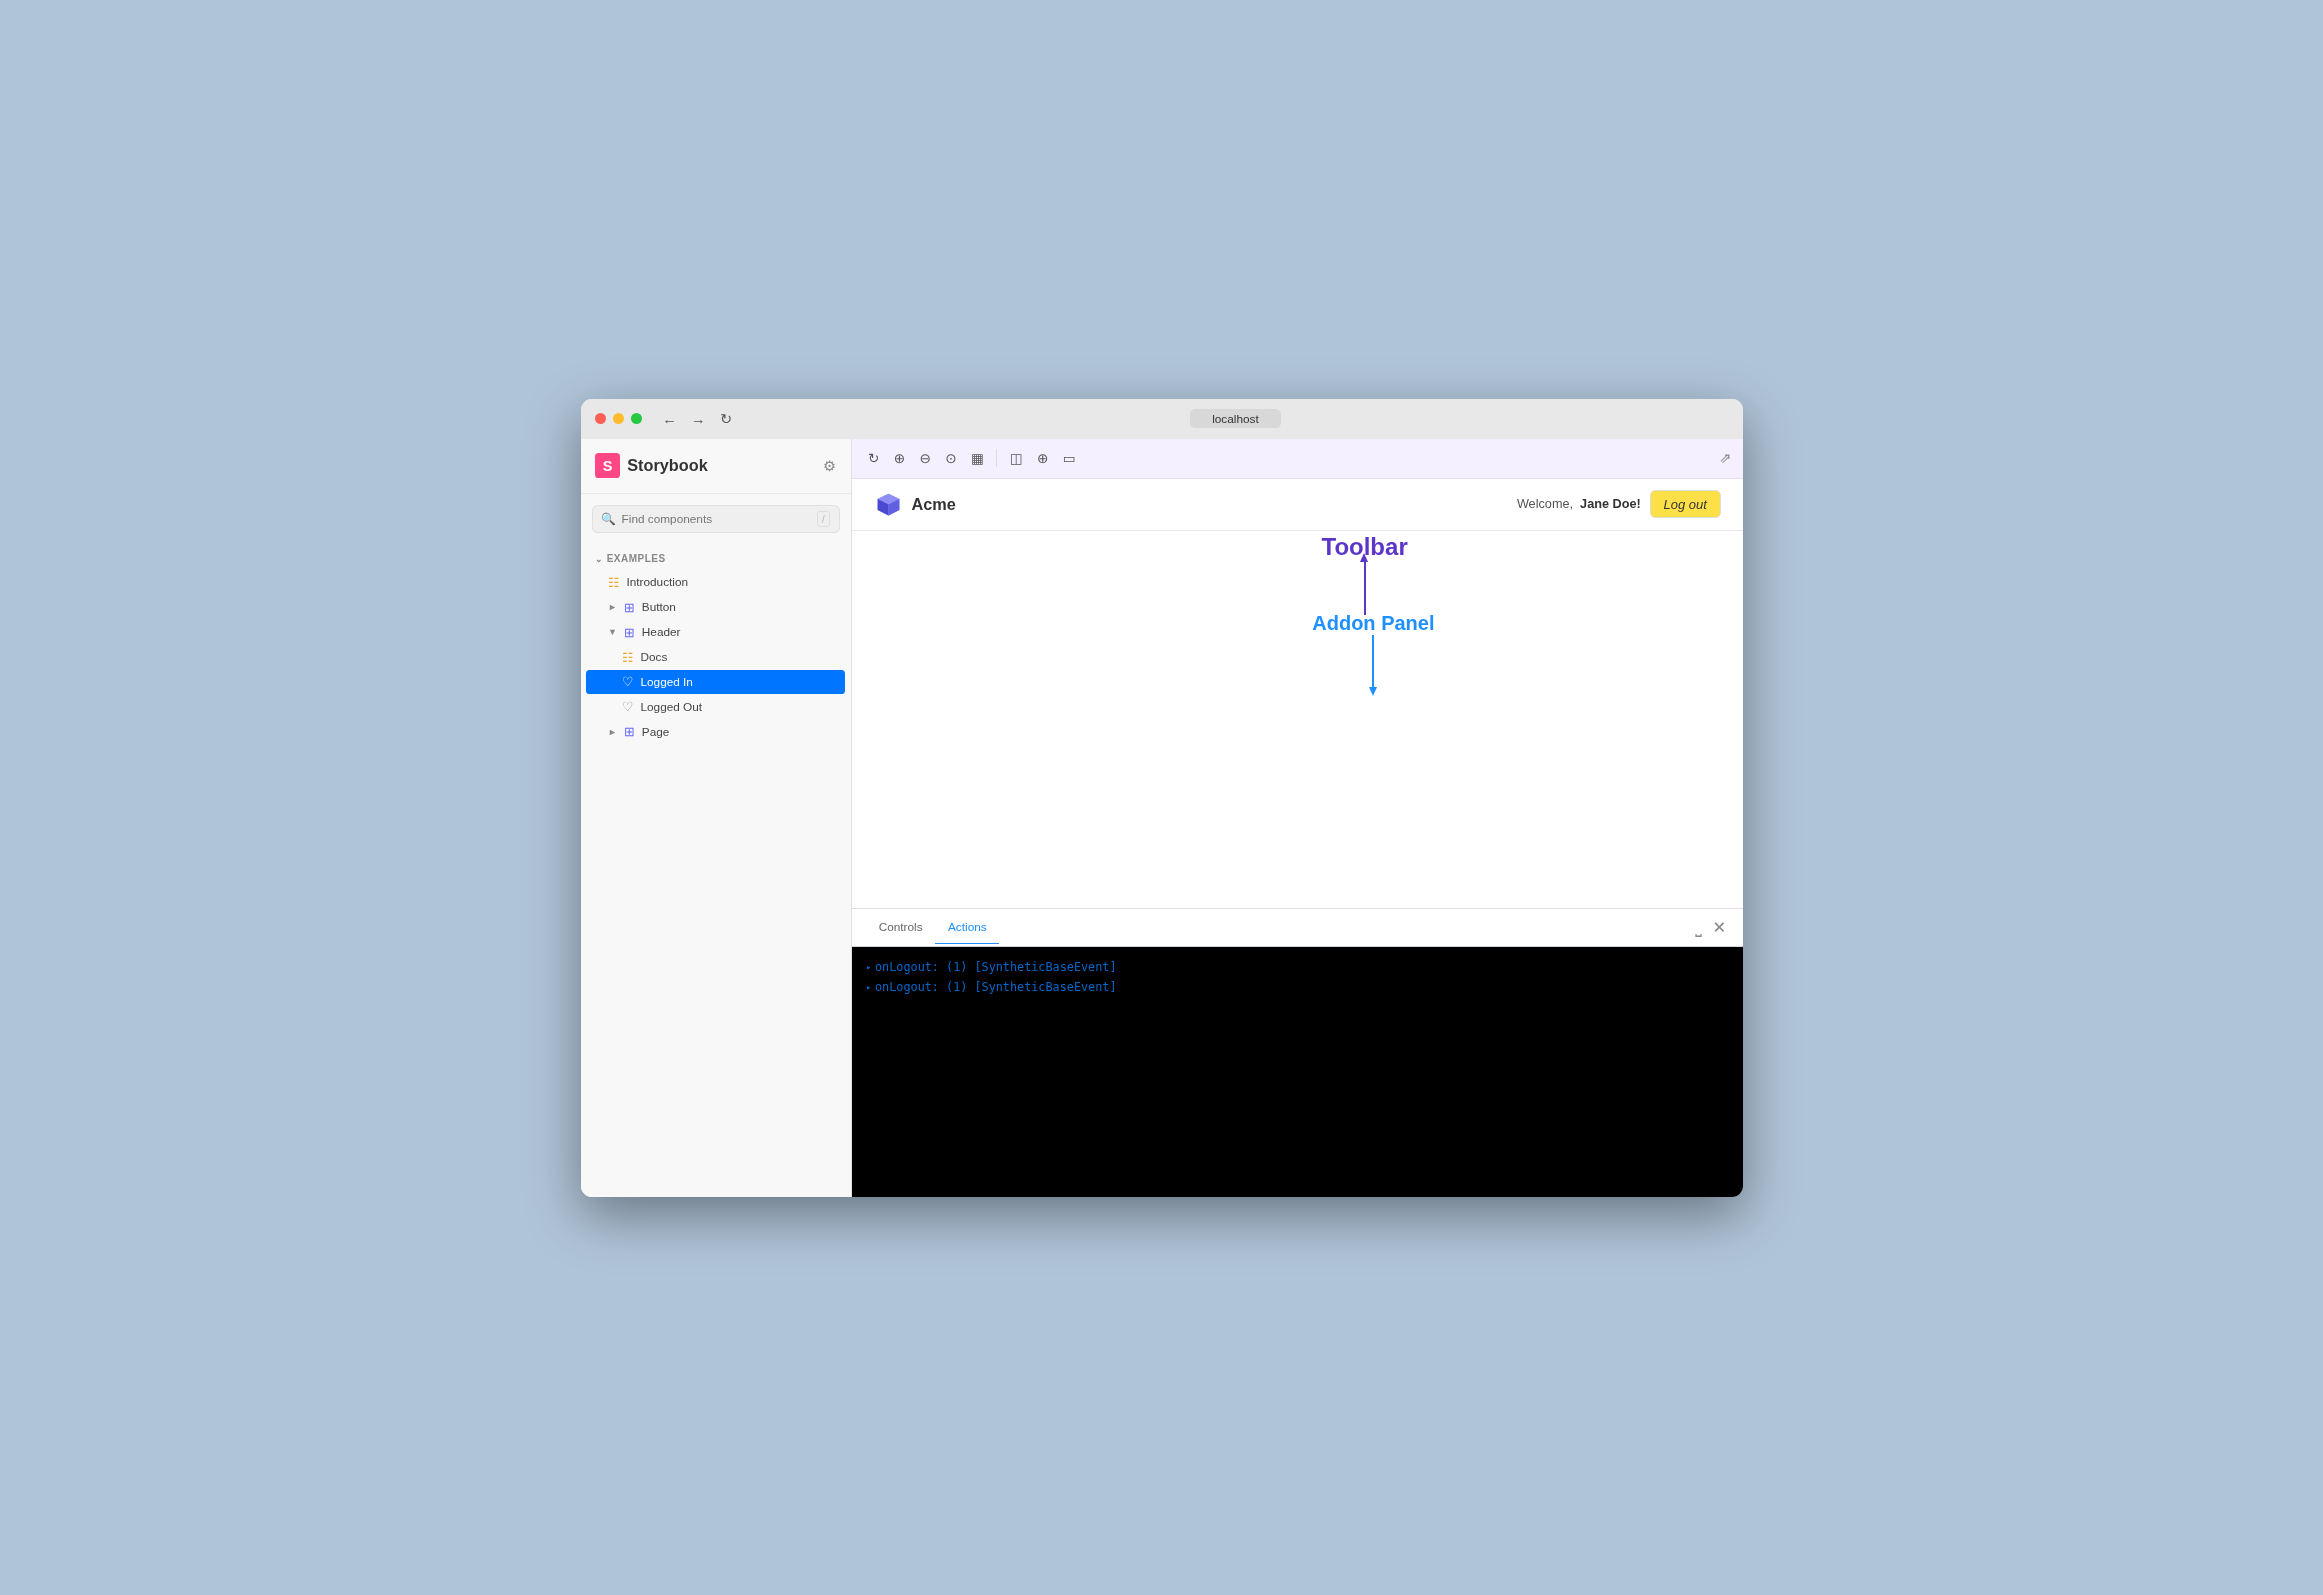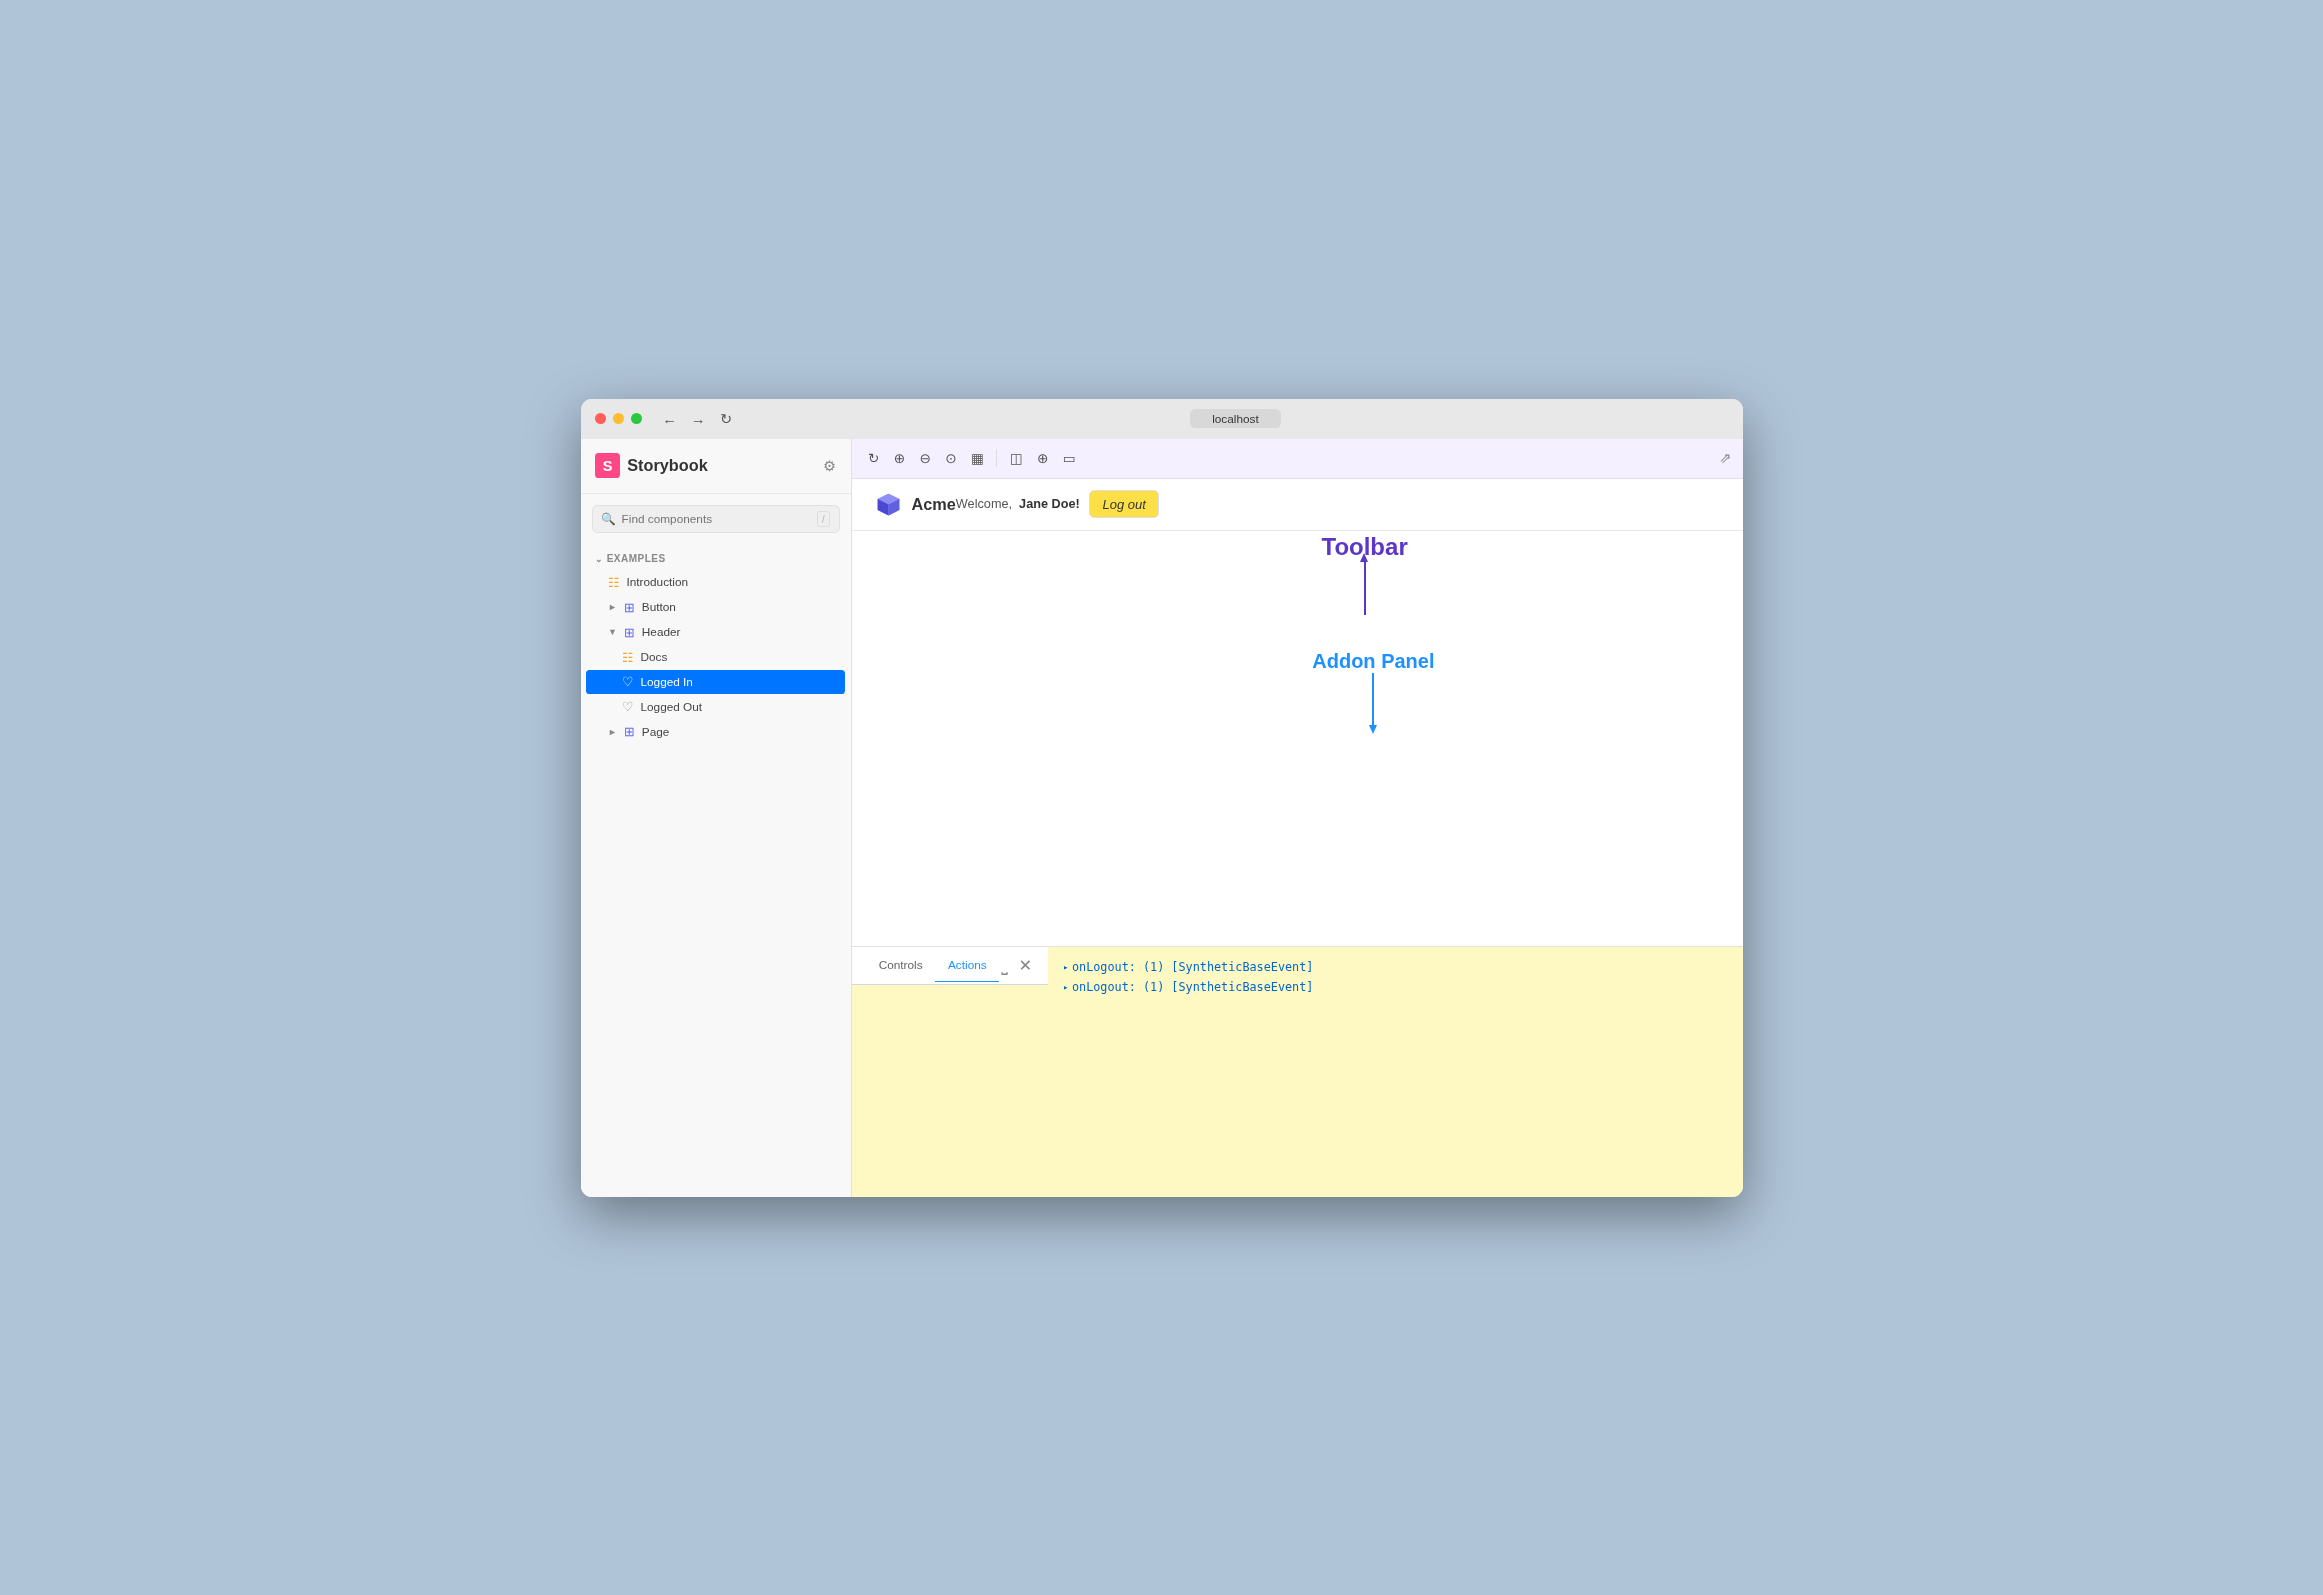--- a/index.html
+++ b/index.html
@@ -226,21 +226,21 @@
       overflow: hidden;
       position: relative;
     }
     
     .component-header {
       height: 52px;
       border-bottom: 0.9px solid #e8e8e8;
       display: flex;
       align-items: center;
       padding: 0 22px;
-      justify-content: flex-start;
+      justify-content: space-between;
       background: white;
       position: relative;
     }
     .acme-logo-area {
       display: flex;
       align-items: center;
       gap: 9px;
     }
     .acme-name {
       font-size: 16.3px;
@@ -322,24 +322,25 @@
       content: '';
       position: absolute;
       bottom: -7.2px;
       left: -3.6px;
       border-left: 4.5px solid transparent;
       border-right: 4.5px solid transparent;
       border-top: 9px solid #1e90ff;
     }
     
     .addon-panel {
-      height: 251px;
+      height: 289px;
       border-top: 0.9px solid #e0e0e0;
       display: flex;
-      background: #fef9c3;
+      flex-direction: column;
+      background: #000000;
       flex-shrink: 0;
     }
     .addon-tabs {
       display: flex;
       align-items: center;
       border-bottom: 0.9px solid #d0d8e0;
       background: white;
       padding: 0 14.5px;
       height: 38px;
     }

